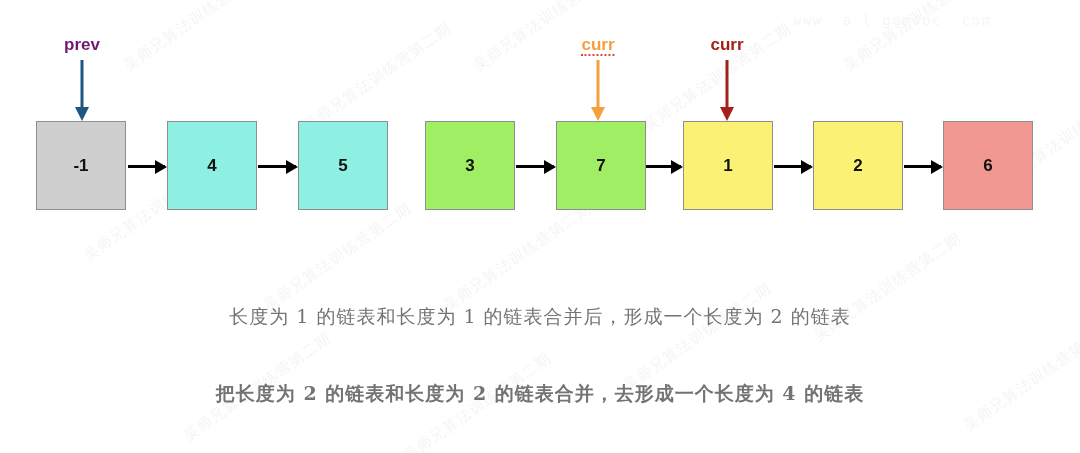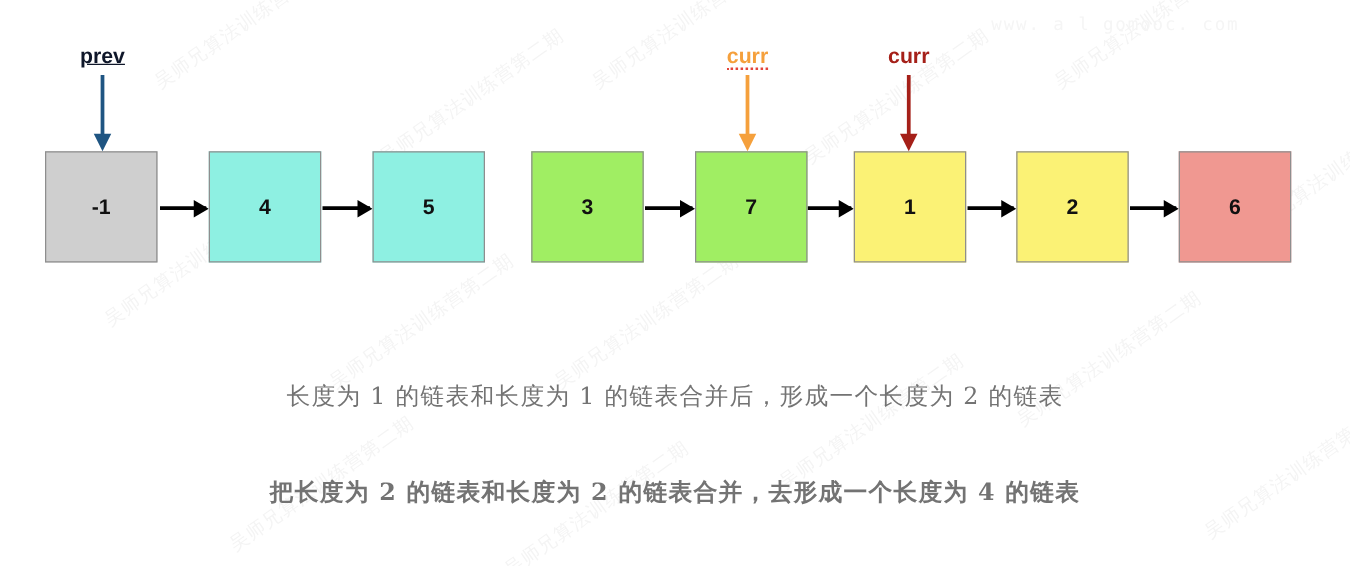--- a/index.html
+++ b/index.html
@@ -163,21 +163,21 @@
       </div>
       <div class="node" style="left: 813px; top: 121px; width: 90px; height: 89px; background: rgb(251, 242, 117);">
         <span class="node-val">2</span>
       </div>
       <div class="node" style="left: 943px; top: 121px; width: 90px; height: 89px; background: rgb(240, 152, 145);">
         <span class="node-val">6</span>
       </div>
     </div>
   <div id="pointer-layer">
       <div class="ptr">
-        <div class="ptr-label" style="left: 82px; top: 36px; color: #0f172a; text-decoration: underline;">prev</div>
+        <div class="ptr-label" style="left: 82px; top: 36px; color: #701a75;">prev</div>
         <div class="ptr-shaft" style="left: 82px; top: 60px; height: 49px; background: rgb(31, 85, 130);"></div>
         <div class="ptr-head" style="left: 82px; top: 107px; border-top: 14px solid rgb(31, 85, 130);"></div>
       </div>
       <div class="ptr">
         <div class="ptr-label squiggle" style="left: 598px; top: 36px; color: rgb(245, 160, 60); text-align: right;">curr</div>
         <div class="ptr-shaft" style="left: 598px; top: 60px; height: 49px; background: rgb(245, 160, 60);"></div>
         <div class="ptr-head" style="left: 598px; top: 107px; border-top: 14px solid rgb(245, 160, 60);"></div>
       </div>
       <div class="ptr">
         <div class="ptr-label" style="left: 727px; top: 36px; color: rgb(165, 32, 25);">curr</div>

